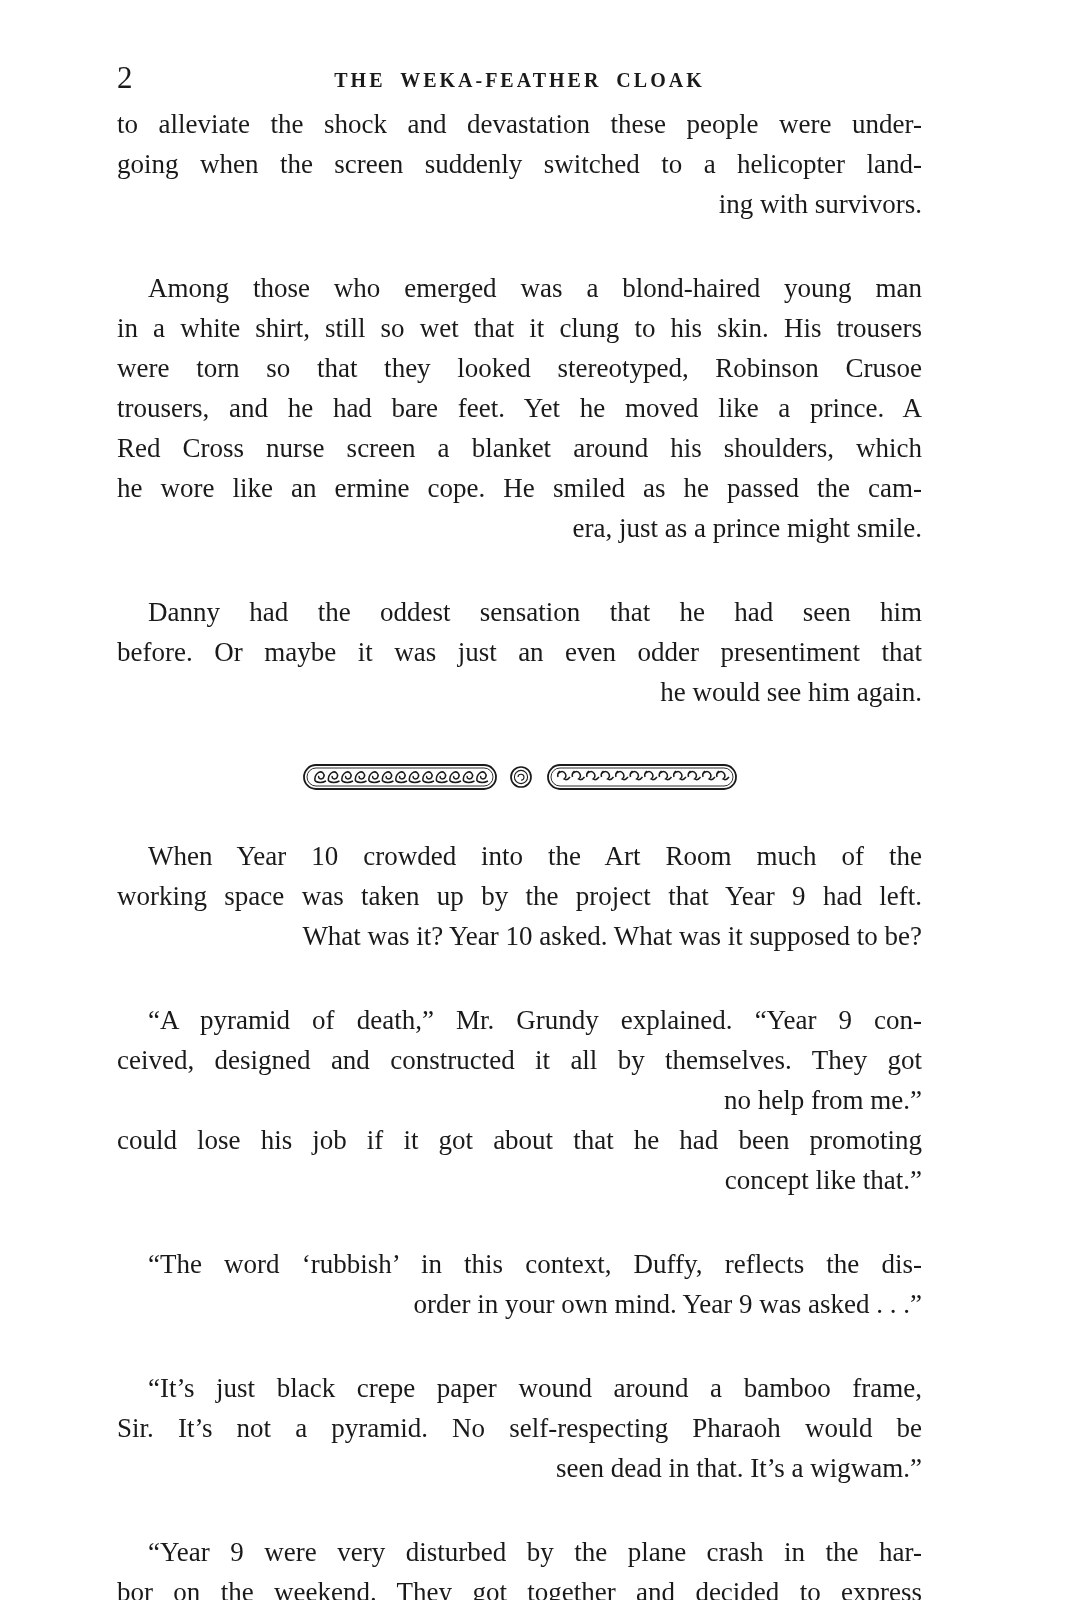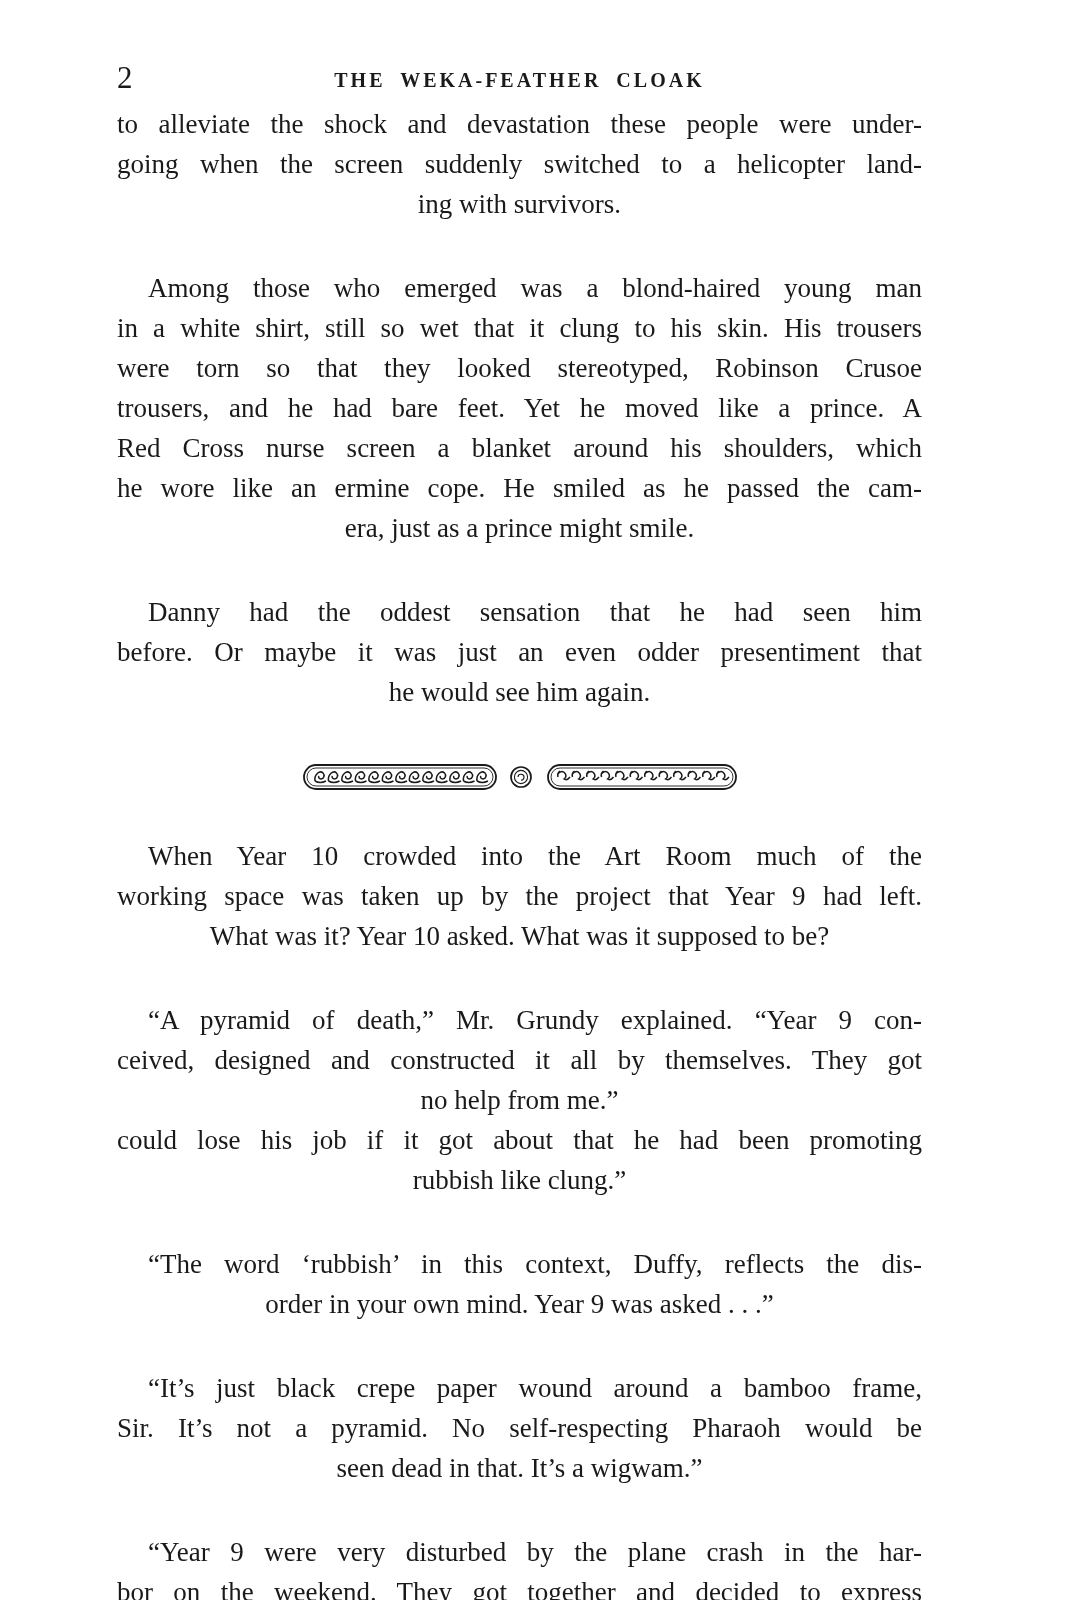--- a/index.html
+++ b/index.html
@@ -42,21 +42,21 @@
     position: absolute;
     top: 104px;
     left: 117px;
     width: 805px;
   }
   .paragraph { margin: 0; }
   .line {
     font-size: 27px;
     line-height: 40px;
     height: 40px;
-    text-align: center;
+    text-align: right;
     overflow: hidden;
   }
   .line.justified {
     text-align: justify;
     text-align-last: justify;
   }
   .line.indent { text-indent: 31px; margin-top: 44px; }
   .divider-wrap {
     margin: 50px 0 16px 0;
     height: 30px;
@@ -159,21 +159,21 @@
           <div class="line justified">working space was taken up by the project that Year 9 had left.</div>
           <div class="line">What was it? Year 10 asked. What was it supposed to be?</div>
         </div>
         <div class="paragraph">
           <div class="line justified indent">“A pyramid of death,” Mr. Grundy explained. “Year 9 con-</div>
           <div class="line justified">ceived, designed and constructed it all by themselves. They got</div>
           <div class="line">no help from me.”</div>
         </div>
         <div class="paragraph">
           <div class="line justified">could lose his job if it got about that he had been promoting</div>
-          <div class="line">rubbish like clung.”</div>
+          <div class="line">concept like that.”</div>
         </div>
         <div class="paragraph">
           <div class="line justified indent">“The word ‘rubbish’ in this context, Duffy, reflects the dis-</div>
           <div class="line">order in your own mind. Year 9 was asked . . .”</div>
         </div>
         <div class="paragraph">
           <div class="line justified indent">“It’s just black crepe paper wound around a bamboo frame,</div>
           <div class="line justified">Sir. It’s not a pyramid. No self-respecting Pharaoh would be</div>
           <div class="line">seen dead in that. It’s a wigwam.”</div>
         </div>

